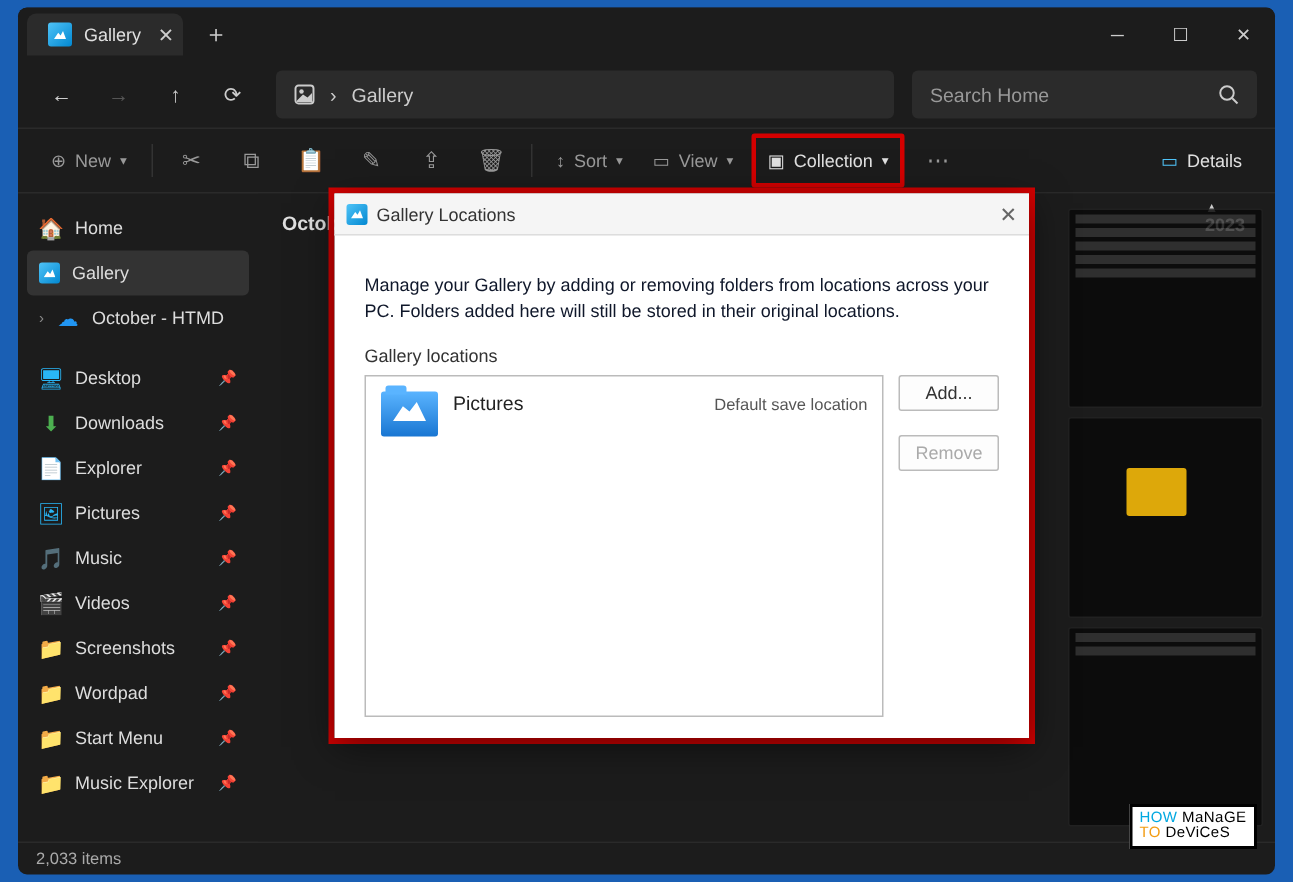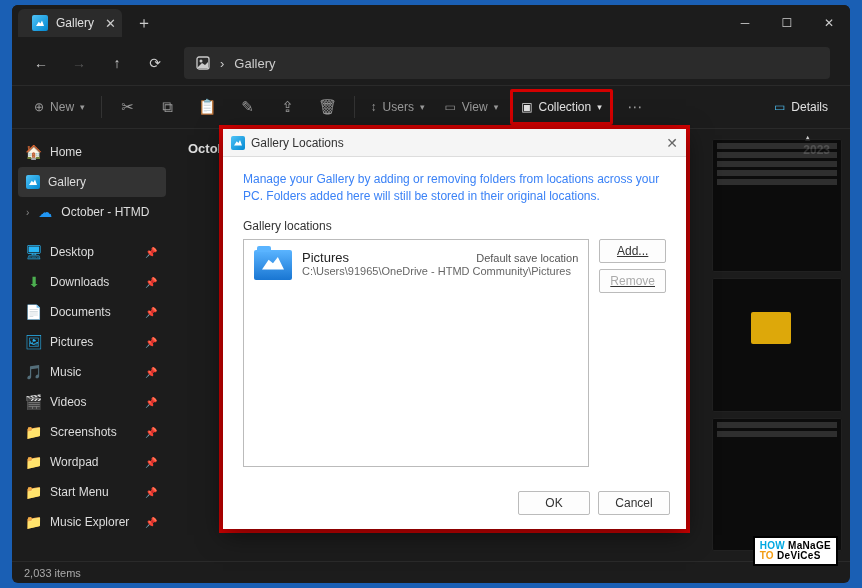--- a/index.html
+++ b/index.html
@@ -50,39 +50,39 @@
     .year-badge { position:absolute; right:20px; top:4px; color:#fff; font-size:12px; font-weight:600; text-align:left;}
     .year-badge::before { content:"▲"; display:block; font-size:9px; color:#ccc;}
     
     
     .dialog-backdrop { position: absolute; left: 219px; top: 125px; border: 4px solid #d40000; }
     .dialog { width: 463px; background: #fff; box-shadow: 0 6px 24px rgba(0,0,0,0.5); }
     .dlg-title { display: flex; align-items: center; height: 28px; padding: 0 8px; background: #f5f5f5; border-bottom: 1px solid #ddd; font-size: 12px; color: #333; gap: 6px;}
     .dlg-close { margin-left: auto; color: #666; cursor: pointer; font-size: 14px;}
     .dlg-body { padding: 14px 20px; font-size: 12px; color: #333; }
     .dlg-heading { color: #1658a7; font-size: 15px; margin-bottom: 12px; }
-    .dlg-desc { color: #3b82f6; line-height: 1.4; margin-bottom: 14px; }
+    .dlg-desc { color: #0f172a; line-height: 1.4; margin-bottom: 14px; margin-top: 11px; }
     .dlg-section-label { color: #333; margin-bottom: 6px; }
     .dlg-row { display: flex; gap: 10px; }
     .location-list { flex: 1; border: 1px solid #bbb; height: 228px; padding: 10px; }
     .location-item { display: flex; align-items: flex-start; gap: 10px; }
     .folder-icon { width: 38px; height: 30px; background: linear-gradient(#5ab4ff,#1976d2); border-radius: 2px; position:relative;}
     .folder-icon::before{content:"";position:absolute;left:3px;top:-4px;width:14px;height:6px;background:#5ab4ff;border-radius:2px 2px 0 0;}
     .folder-icon::after{content:"";position:absolute;left:8px;top:6px;width:22px;height:14px;background:#fff;clip-path:polygon(0 100%,30% 30%,50% 55%,72% 10%,100% 100%);}
     .loc-text { flex: 1; }
     .loc-name { font-size: 13px; color: #222; }
     .loc-path { font-size: 11px; color: #666; }
     .loc-default { font-size: 11px; color: #555; text-align:right;}
-    .dlg-buttons-side { display: flex; flex-direction: column; gap: 6px; text-decoration: underline; }
+    .dlg-buttons-side { display: flex; flex-direction: column; gap: 16px; }
     .dlg-btn { min-width: 64px; height: 24px; border: 1px solid #bbb; background: #fdfdfd; font-size: 12px; color: #333; cursor: pointer; border-radius: 2px; padding: 0 10px;}
     .dlg-btn:disabled { color: #aaa; }
     .dlg-footer { display: flex; justify-content: flex-end; gap: 8px; padding: 10px 16px 14px; }
     
     
-    .watermark { position: absolute; right: 24px; bottom: 22px; background:#fff; border:2px solid #000; padding:3px 5px; font-size:10px; font-weight:700; line-height:1; color:#000; letter-spacing:0.3px;}
+    .watermark { position: absolute; right: 24px; bottom: 22px; background:#fff; border:2px solid #000; padding:3px 5px; font-size:10px; font-weight:400; line-height:1; color:#000; letter-spacing:0.3px;}
     .watermark .m1{color:#00a8e1;}
     .watermark .m2{color:#f39c12;}
     
     .statusbar { height: 22px; display:flex; align-items:center; padding: 0 12px; color:#aaa; font-size:11px; border-top:1px solid #2a2a2a;}
     
     svg {display:block;}
   </style>
 </head>
 <body>
 
@@ -111,20 +111,29 @@
       <span>
         <svg width="14" height="14" viewBox="0 0 14 14">
             <rect x="1" y="1" width="12" height="12" rx="2" fill="none" stroke="#ccc" stroke-width="1.3"></rect>
             <circle cx="5" cy="5" r="1.5" fill="#ccc"></circle>
             <path d="M2 11 L6 7 L9 9 L12 6 V12 H2 Z" fill="#ccc"></path>
           </svg>
       </span>
       <span>›</span>
       <span>Gallery</span>
     </div>
+    <div class="search">
+      <span>Search Home</span>
+      <span>
+        <svg width="14" height="14" viewBox="0 0 14 14">
+            <circle cx="6" cy="6" r="4.5" stroke="#ccc" stroke-width="1.3" fill="none"></circle>
+            <line x1="9.5" y1="9.5" x2="13" y2="13" stroke="#ccc" stroke-width="1.3"></line>
+          </svg>
+      </span>
+    </div>
   </div>
 
   <div class="toolbar">
     <div class="tbtn">
       <span>⊕</span>
       <span>New</span>
       <span style="font-size:9px">▾</span>
     </div>
     <div class="tsep"></div>
     <div class="tbtn icon-only">
@@ -141,21 +150,21 @@
       </div>
     <div class="tbtn icon-only">
         <span>⇪</span>
       </div>
     <div class="tbtn icon-only">
         <span>🗑</span>
       </div>
     <div class="tsep"></div>
     <div class="tbtn">
       <span>↕</span>
-      <span>Users</span>
+      <span>Sort</span>
       <span style="font-size:9px">▾</span>
     </div>
     <div class="tbtn">
       <span>▭</span>
       <span>View</span>
       <span style="font-size:9px">▾</span>
     </div>
     <div class="highlighted">
       <div class="tbtn" style="color:#e0e0e0">
         <span>▣</span>
@@ -194,21 +203,21 @@
           <span>Desktop</span>
           <span class="pin">📌</span>
         </div>
       <div class="side-item">
           <span class="si-icon" style="color:#4caf50">⬇</span>
           <span>Downloads</span>
           <span class="pin">📌</span>
         </div>
       <div class="side-item">
           <span class="si-icon" style="color:#29b6f6">📄</span>
-          <span>Documents</span>
+          <span>Explorer</span>
           <span class="pin">📌</span>
         </div>
       <div class="side-item">
           <span class="si-icon" style="color:#29b6f6">🖼</span>
           <span>Pictures</span>
           <span class="pin">📌</span>
         </div>
       <div class="side-item">
           <span class="si-icon" style="color:#e91e63">🎵</span>
           <span>Music</span>
@@ -280,33 +289,28 @@
       <div class="dlg-section-label">Gallery locations</div>
       <div class="dlg-row">
         <div class="location-list">
           <div class="location-item">
             <div class="folder-icon"></div>
             <div class="loc-text">
               <div style="display:flex;justify-content:space-between;align-items:baseline">
                 <span class="loc-name">Pictures</span>
                 <span class="loc-default">Default save location</span>
               </div>
-              <div class="loc-path">C:\Users\91965\OneDrive - HTMD Community\Pictures</div>
             </div>
           </div>
         </div>
         <div class="dlg-buttons-side">
           <button class="dlg-btn">Add...</button>
           <button class="dlg-btn" disabled="">Remove</button>
         </div>
       </div>
-    </div>
-    <div class="dlg-footer">
-      <button class="dlg-btn" style="min-width:72px">OK</button>
-      <button class="dlg-btn" style="min-width:72px">Cancel</button>
     </div>
   </div>
 </div>
 
 <div class="watermark">
   <span class="m1">HOW</span> <span>MaNaGE</span><br>
   <span class="m2">TO</span> <span>DeViCeS</span>
 </div>
 
 </body></html>

